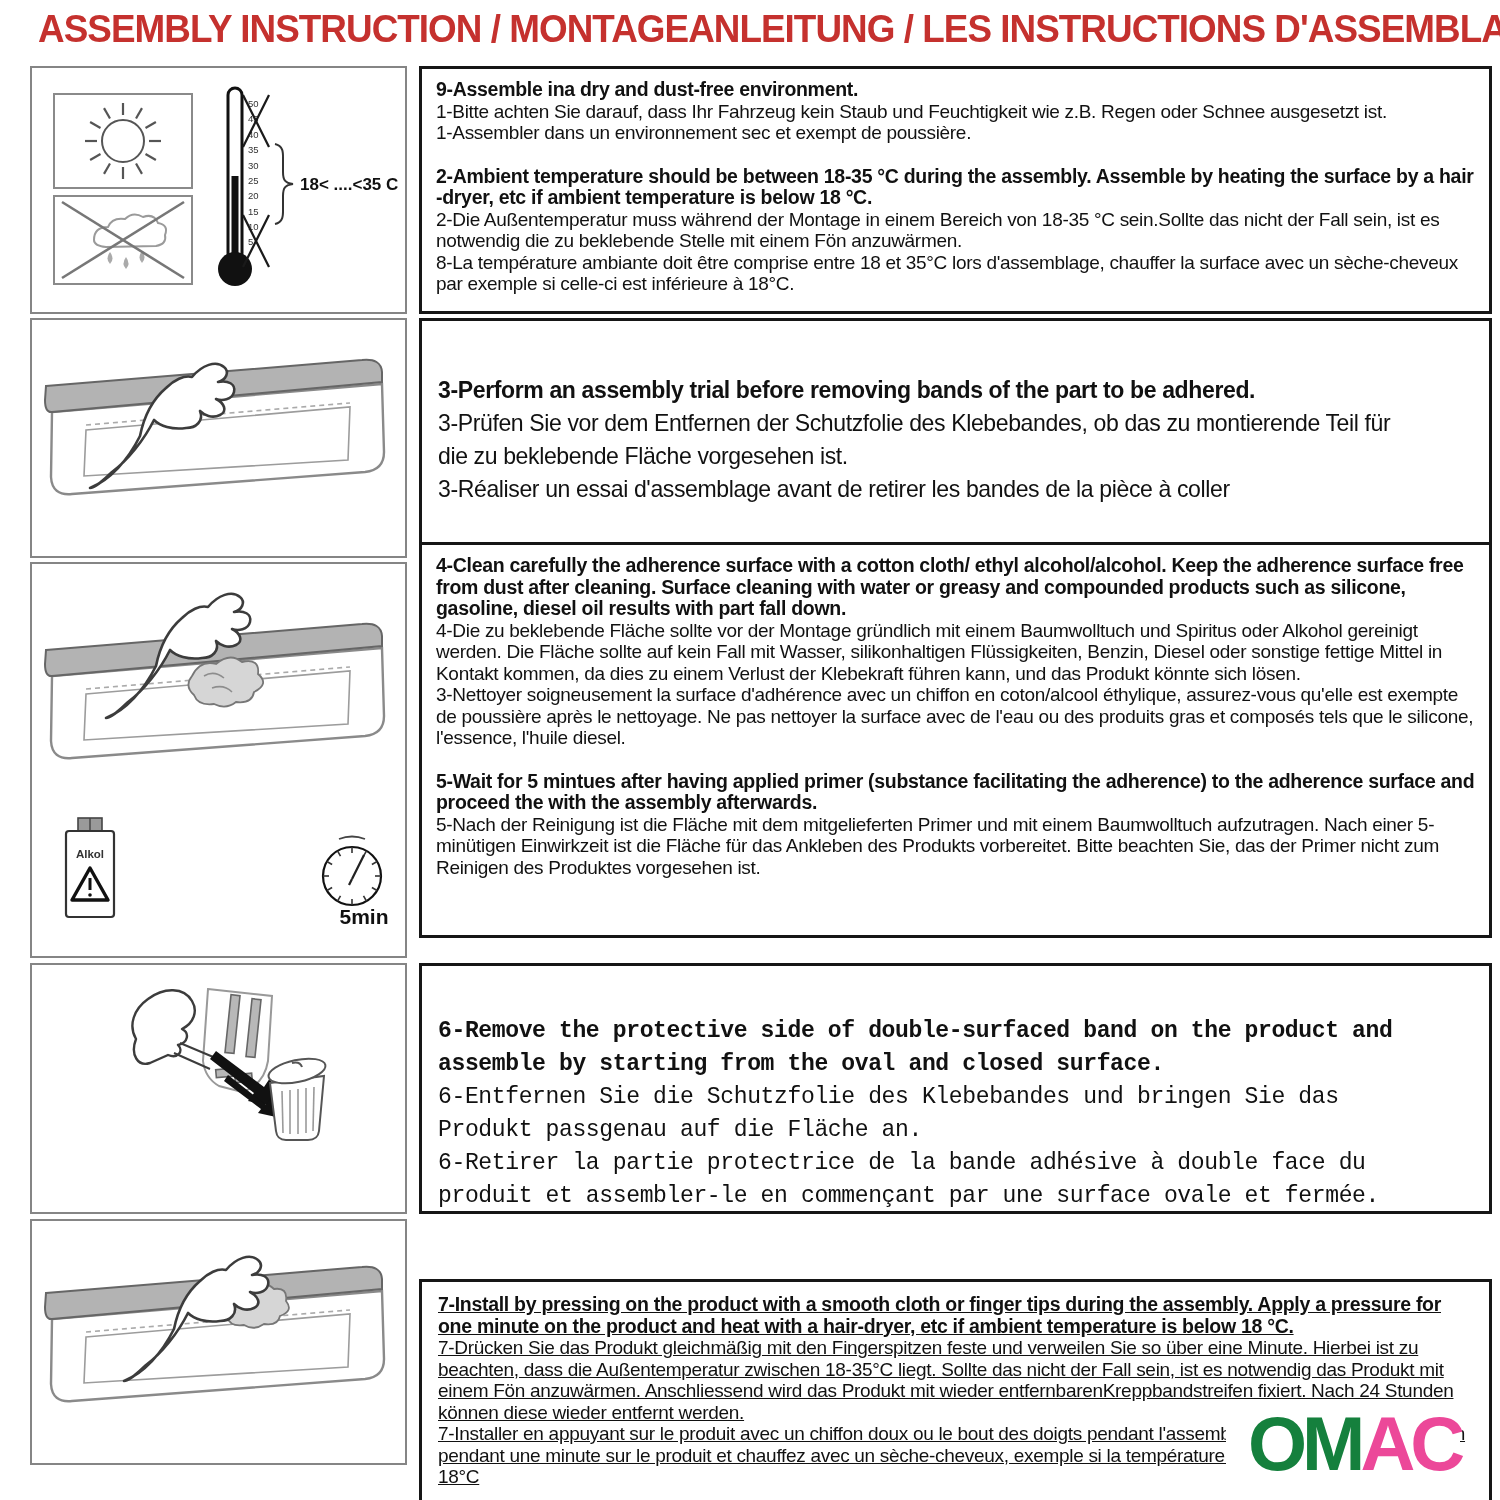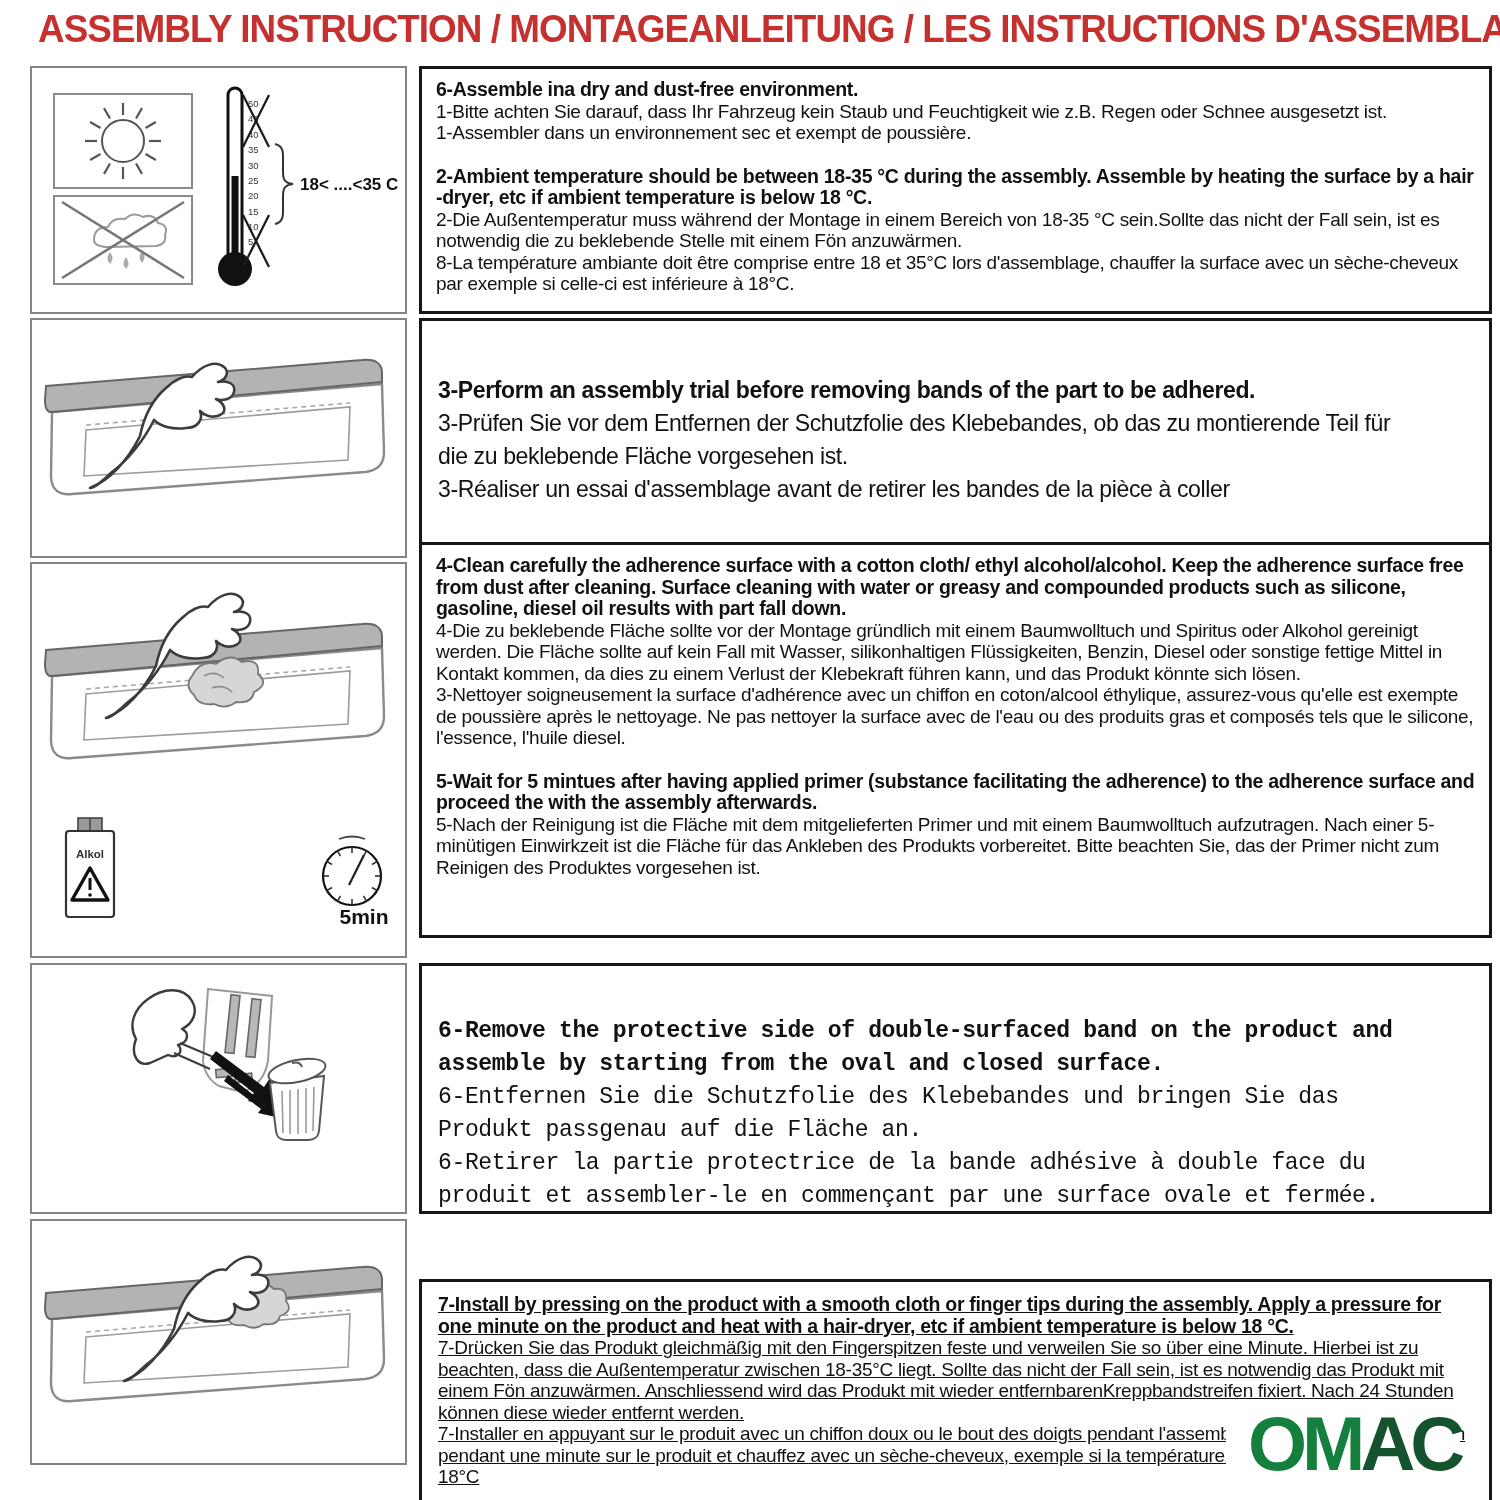--- a/index.html
+++ b/index.html
@@ -19,21 +19,21 @@
   .small p{font-size:19px;line-height:21.5px;letter-spacing:-0.3px;}
   .small p.b{font-weight:bold;font-size:19.5px;}
   .big p{font-size:24px;line-height:33px;letter-spacing:-0.4px;max-width:1000px;
          transform:scaleX(.96);transform-origin:left top;}
   .big p.b{font-weight:bold;}
   .gap{margin-top:22px !important;}
   svg{position:absolute;left:0;top:0;}
   .logo{position:absolute;left:1226px;top:1406px;height:76px;background:#fff;z-index:5;
         padding-left:22px;display:flex;align-items:center;}
   .logo span{font-size:76px;font-weight:bold;letter-spacing:-5px;line-height:1;}
-  .logo .lb{color:#15803d;} .logo .lr{color:#14532d;}
+  .logo .lb{color:#15803d;} .logo .lr{color:#ec4899;}
 </style>
 </head>
 <body>
 
 <div class="page">
 
   <div class="title">ASSEMBLY INSTRUCTION / MONTAGEANLEITUNG / LES INSTRUCTIONS D'ASSEMBLAGE</div>
 
   <div class="left-box r1">
     <svg viewBox="0 0 373 244" width="373" height="244">
@@ -85,21 +85,21 @@
             <line x1="237" y1="27" x2="211" y2="79"></line>
           <line x1="211" y1="147" x2="237" y2="199"></line>
             <line x1="237" y1="147" x2="211" y2="199"></line>
         </g>
         <path d="M243,76 C252,78 251,86 251,92 L251,104 C251,112 253,115 261,116 C253,117 251,120 251,128 L251,140 C251,146 252,154 243,156" fill="none" stroke="#333" stroke-width="2"></path>
         <text x="268" y="122" font-size="17" font-weight="bold" fill="#111">18&lt; ....&lt;35 C</text>
       </g>
     </svg>
   </div>
   <div class="right-box r1t small">
-    <p class="b">6-Assemble ina dry and dust-free environment.</p>
+    <p class="b">9-Assemble ina dry and dust-free environment.</p>
     <p>1-Bitte achten Sie darauf, dass Ihr Fahrzeug kein Staub und Feuchtigkeit wie z.B. Regen oder Schnee ausgesetzt ist.</p>
     <p>1-Assembler dans un environnement sec et exempt de poussière.</p>
     <p class="b gap">2-Ambient temperature should be between 18-35 °C during the assembly. Assemble by heating the surface by a hair -dryer, etc if ambient temperature is below 18 °C.</p>
     <p>2-Die Außentemperatur muss während der Montage in einem Bereich von 18-35 °C sein.Sollte das nicht der Fall sein, ist es notwendig die zu beklebende Stelle mit einem Fön anzuwärmen.</p>
     <p>8-La température ambiante doit être comprise entre 18 et 35°C lors d'assemblage, chauffer la surface avec un sèche-cheveux par exemple si celle-ci est inférieure à 18°C.</p>
   </div>
 
   <div class="left-box r2">
     <svg viewBox="0 0 373 236" width="373" height="236">
       <g>

